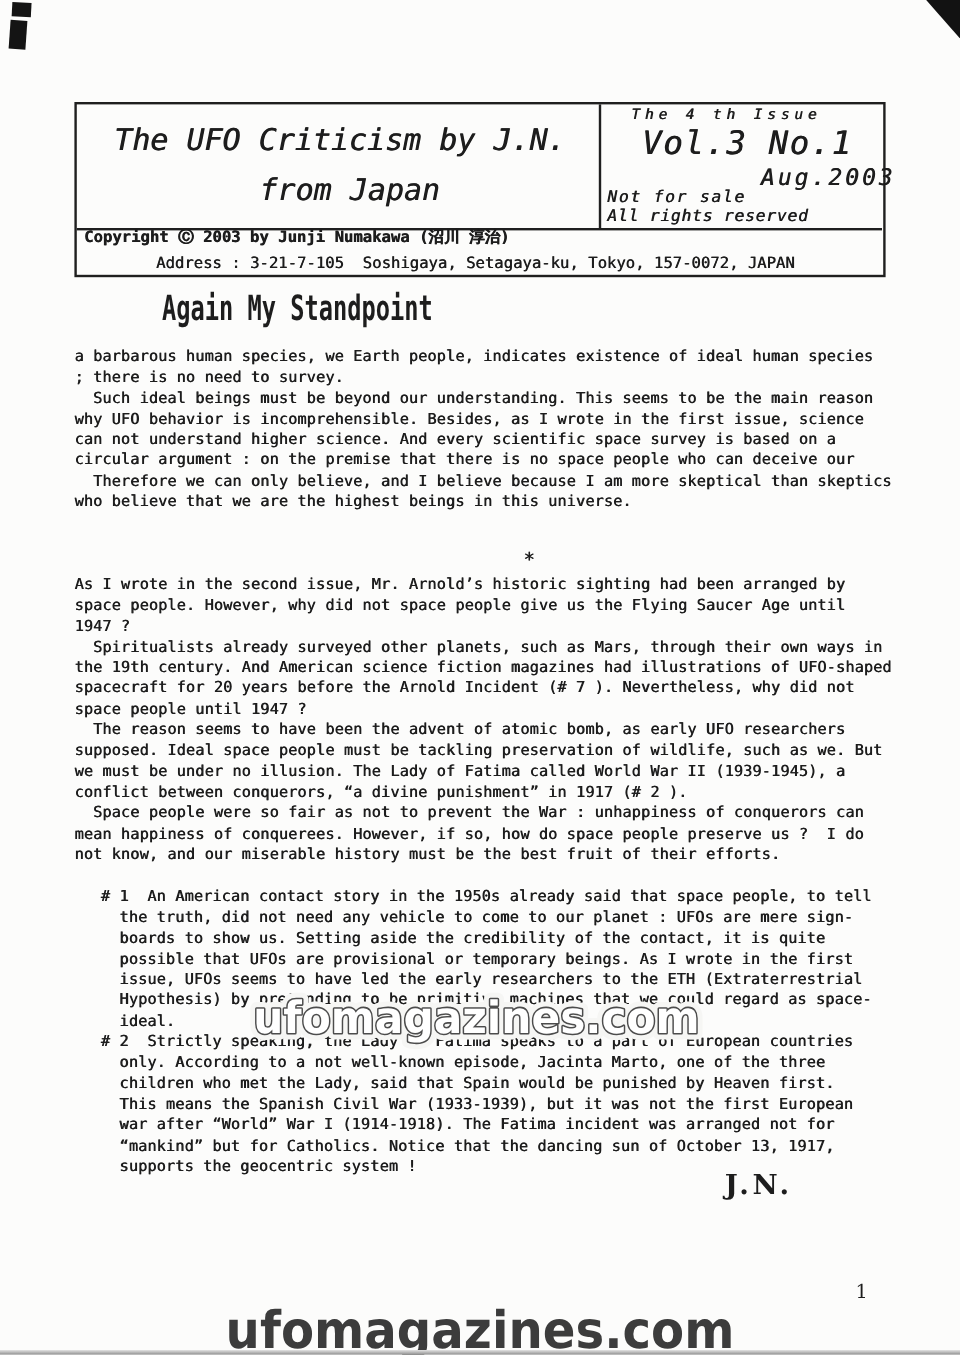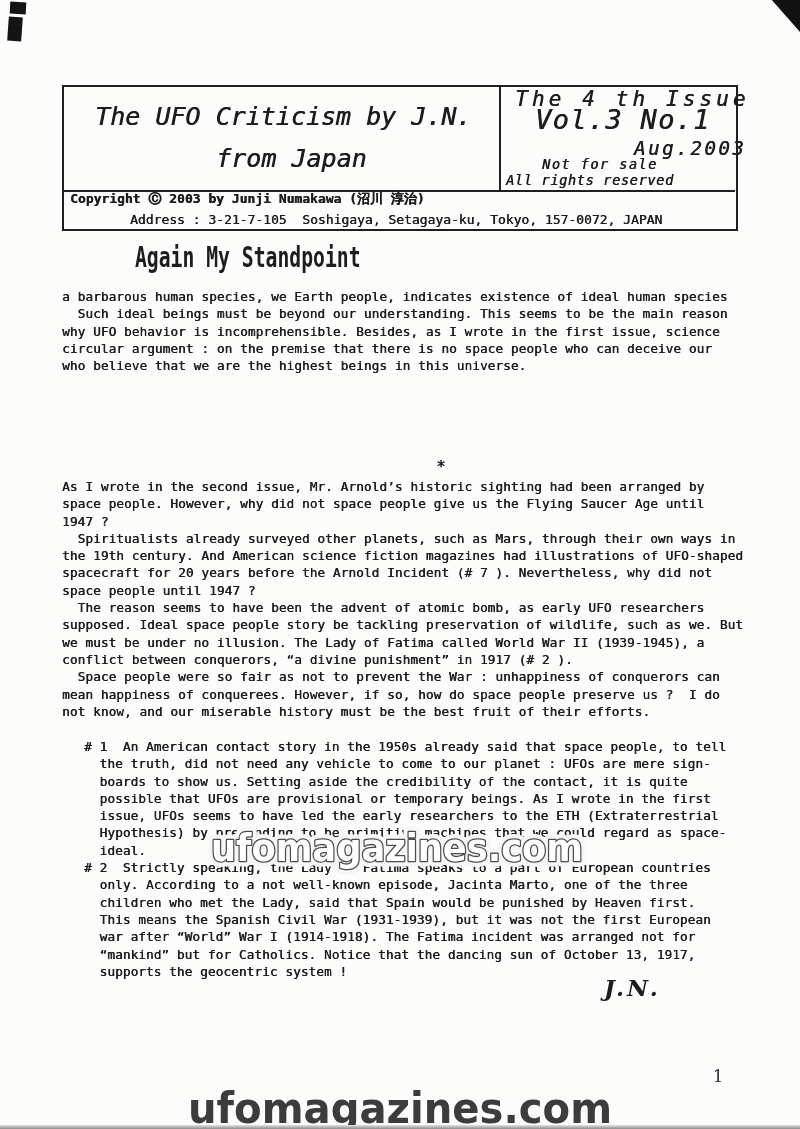--- a/index.html
+++ b/index.html
@@ -14,38 +14,38 @@
     white-space:pre;height:17.3px;line-height:17.3px;font-size:12.7px;
     letter-spacing:0.1px;text-shadow:0.45px 0 0 currentColor;
   }
   
   .hdr-box{left:62px;top:85px;width:672px;height:142px;border:2px solid #1f1f1f;background:transparent;}
   .hdr-vdiv{left:499px;top:87px;width:2px;height:103px;background:#1f1f1f;}
   .hdr-hdiv{left:64px;top:190px;width:671px;height:2px;background:#1f1f1f;}
   .hdr-italic{font-style:italic;text-shadow:0.5px 0 0 currentColor;white-space:pre;line-height:1;}
   .hdr-title1{left:95px;top:104px;font-size:25px;font-style:italic;}
   .hdr-title2{left:216px;top:146px;font-size:25px;}
-  .issue{left:515px;top:89px;font-size:21px;letter-spacing:4.1px;font-style:italic;}
+  .issue{left:526px;top:89px;font-size:12px;letter-spacing:4.1px;font-style:italic;}
   .volume{left:535px;top:106px;font-size:27px;letter-spacing:1.3px;}
   .vdate{left:634px;top:139px;font-size:19px;letter-spacing:2.6px;}
-  .sale{left:506px;top:158px;font-size:13.5px;letter-spacing:1.5px;margin-left:36px;}
+  .sale{left:506px;top:158px;font-size:13.5px;letter-spacing:1.5px;}
   .rights{left:506px;top:174px;font-size:13.5px;letter-spacing:0.7px;}
   .copy1{left:70px;top:192px;font-size:13px;white-space:pre;line-height:1.1;text-shadow:0.4px 0 0 currentColor;font-weight:bold;}
   .copy2{left:130px;top:213px;font-size:13px;white-space:pre;line-height:1.1;text-shadow:0.4px 0 0 currentColor;}
   
   .article-title{
     left:135px;top:243px;font-size:29px;font-weight:bold;line-height:1;
     transform:scaleX(0.68);transform-origin:left top;white-space:pre;
   }
   .body1{left:62px;top:288px;}
   .asterisk{left:436px;top:458px;font-size:16px;line-height:17.3px;text-shadow:0.5px 0 0 currentColor;}
   .body2{left:62px;top:478px;}
   .foots{left:84px;top:738px;}
   .signature{
-    left:604px;top:976px;font-family:"DejaVu Serif",serif;font-style:italic;font-weight:600;
+    left:604px;top:976px;font-family:"DejaVu Serif",serif;font-weight:600;
     font-size:23px;letter-spacing:3px;line-height:1;
   }
   .pagenum{left:713px;top:1069px;font-family:"DejaVu Serif",serif;font-size:16px;line-height:1;}
   
   .mark-tl-a{left:10px;top:2px;width:16px;height:12px;background:#141414;transform:rotate(3deg);}
   .mark-tl-b{left:8px;top:17px;width:14px;height:24px;background:#141414;transform:rotate(4deg);}
   .mark-tr{right:0;top:0;width:30px;height:32px;background:#121212;
     clip-path:polygon(6% 0,100% 0,100% 100%);}
   .scan-edge{left:0;bottom:0;width:800px;height:4px;
     background:linear-gradient(#e3e3e3,#8d8d8d);}
@@ -71,36 +71,39 @@
 <div class="abs hdr-italic sale">Not for sale</div>
 <div class="abs hdr-italic rights">All rights reserved</div>
 
 <div class="abs copy1">Copyright Ⓒ 2003 by Junji Numakawa (沼川 淳治)</div>
 <div class="abs copy2">Address : 3-21-7-105  Soshigaya, Setagaya-ku, Tokyo, 157-0072, JAPAN</div>
 
 <div class="abs article-title">Again My Standpoint</div>
 
 <div class="abs tlines body1">
     <div class="tline">a barbarous human species, we Earth people, indicates existence of ideal human species</div>
+    <div class="tline">; there is no need to survey.</div>
     <div class="tline">  Such ideal beings must be beyond our understanding. This seems to be the main reason</div>
     <div class="tline">why UFO behavior is incomprehensible. Besides, as I wrote in the first issue, science</div>
+    <div class="tline">can not understand higher science. And every scientific space survey is based on a</div>
     <div class="tline">circular argument : on the premise that there is no space people who can deceive our</div>
+    <div class="tline">  Therefore we can only believe, and I believe because I am more skeptical than skeptics</div>
     <div class="tline">who believe that we are the highest beings in this universe.</div>
   </div>
 <div class="abs asterisk">*</div>
 <div class="abs tlines body2">
     <div class="tline">As I wrote in the second issue, Mr. Arnold’s historic sighting had been arranged by</div>
     <div class="tline">space people. However, why did not space people give us the Flying Saucer Age until</div>
     <div class="tline">1947 ?</div>
     <div class="tline">  Spiritualists already surveyed other planets, such as Mars, through their own ways in</div>
     <div class="tline">the 19th century. And American science fiction magazines had illustrations of UFO-shaped</div>
     <div class="tline">spacecraft for 20 years before the Arnold Incident (# 7 ). Nevertheless, why did not</div>
     <div class="tline">space people until 1947 ?</div>
     <div class="tline">  The reason seems to have been the advent of atomic bomb, as early UFO researchers</div>
-    <div class="tline">supposed. Ideal space people story be tackling preservation of wildlife, such as we. But</div>
+    <div class="tline">supposed. Ideal space people must be tackling preservation of wildlife, such as we. But</div>
     <div class="tline">we must be under no illusion. The Lady of Fatima called World War II (1939-1945), a</div>
     <div class="tline">conflict between conquerors, “a divine punishment” in 1917 (# 2 ).</div>
     <div class="tline">  Space people were so fair as not to prevent the War : unhappiness of conquerors can</div>
     <div class="tline">mean happiness of conquerees. However, if so, how do space people preserve us ?  I do</div>
     <div class="tline">not know, and our miserable history must be the best fruit of their efforts.</div>
   </div>
 
 <div class="abs tlines foots">
   <div>
       <div class="tline"># 1  An American contact story in the 1950s already said that space people, to tell</div>
@@ -108,21 +111,21 @@
       <div class="tline">  boards to show us. Setting aside the credibility of the contact, it is quite</div>
       <div class="tline">  possible that UFOs are provisional or temporary beings. As I wrote in the first</div>
       <div class="tline">  issue, UFOs seems to have led the early researchers to the ETH (Extraterrestrial</div>
       <div class="tline">  Hypothesis) by pretending to be primitive machines that we could regard as space-</div>
       <div class="tline">  ideal.</div>
     </div>
   <div>
       <div class="tline"># 2  Strictly speaking, the Lady of Fatima speaks to a part of European countries</div>
       <div class="tline">  only. According to a not well-known episode, Jacinta Marto, one of the three</div>
       <div class="tline">  children who met the Lady, said that Spain would be punished by Heaven first.</div>
-      <div class="tline">  This means the Spanish Civil War (1931-1939), but it was not the first European</div>
+      <div class="tline">  This means the Spanish Civil War (1933-1939), but it was not the first European</div>
       <div class="tline">  war after “World” War I (1914-1918). The Fatima incident was arranged not for</div>
       <div class="tline">  “mankind” but for Catholics. Notice that the dancing sun of October 13, 1917,</div>
       <div class="tline">  supports the geocentric system !</div>
     </div>
 </div>
 
 <svg class="abs" style="left:177px;top:820px;" width="440" height="58" aria-hidden="true">
   <text x="220" y="41" text-anchor="middle" font-size="37" textLength="372" lengthAdjust="spacingAndGlyphs" fill="none" stroke="#f6f6f4" stroke-width="11" stroke-linejoin="round">ufomagazines.com</text>
   <text x="220" y="41" text-anchor="middle" font-size="37" textLength="372" lengthAdjust="spacingAndGlyphs" fill="#ffffff" stroke="#4c4c4c" stroke-width="2.6" paint-order="stroke" stroke-linejoin="round">ufomagazines.com</text>
 </svg>

